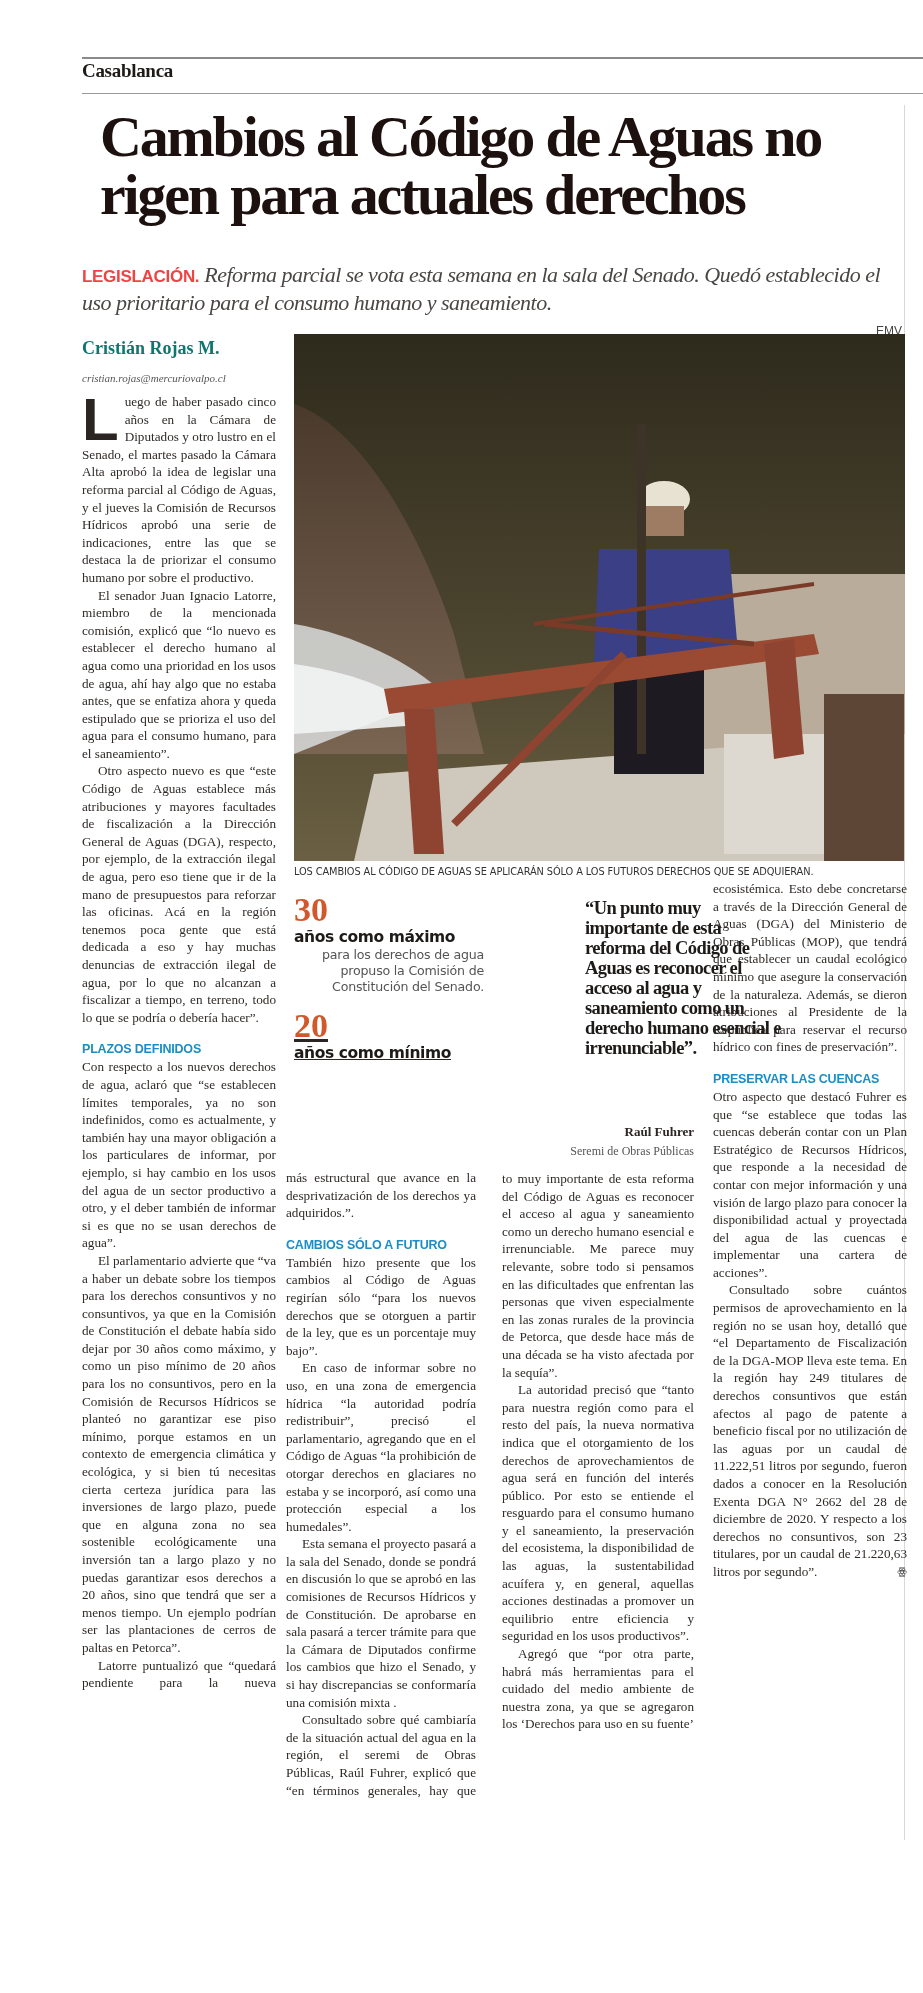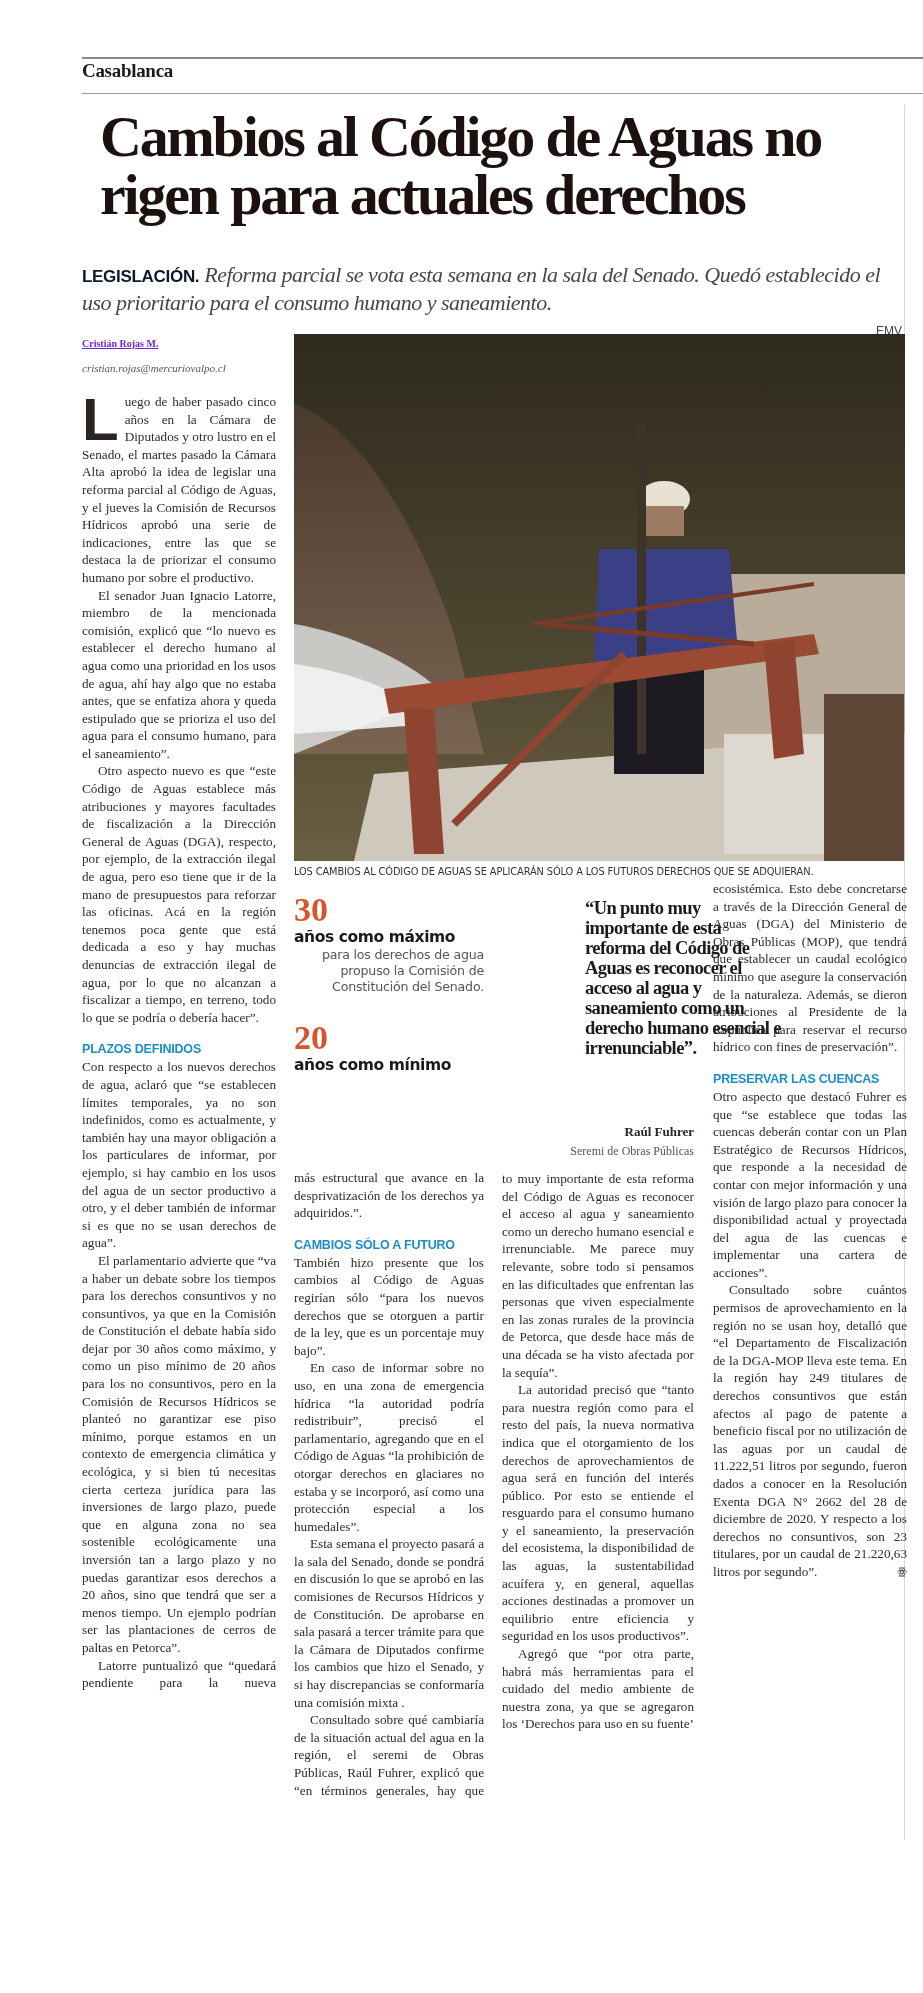--- a/index.html
+++ b/index.html
@@ -8,47 +8,47 @@
 
   .page { position: absolute; left: 82px; top: 0; width: 823px; height: 1993px; }
   .rule-top { position: absolute; left: 0; right: -18px; top: 57px; border-top: 2px solid #8a8a8a; }
   .rule-bottom { position: absolute; left: 0; right: -18px; top: 93px; border-top: 1.5px solid #9a9a9a; }
   .section-label { position: absolute; left: 0; top: 60px; font-family: "Liberation Serif", serif; font-weight: bold; font-size: 19px; color: #1d1a18; letter-spacing: -0.3px; }
   .right-edge { position: absolute; left: 822px; top: 105px; width: 1px; height: 1735px; background: #d8d8d8; }
 
   .headline { position: absolute; left: -2px; top: 108px; width: 830px; font-family: "Liberation Serif", serif; font-weight: bold; font-size: 58px; line-height: 58px; color: #1d1110; letter-spacing: -2.2px; margin-left: 20px; }
 
   .deck { position: absolute; left: 0; top: 262px; width: 820px; font-family: "Liberation Serif", serif; font-style: italic; font-size: 22px; line-height: 26px; color: #4a4644; letter-spacing: -0.5px; }
-  .deck .kicker { font-family: "Liberation Sans", sans-serif; font-style: normal; font-weight: bold; color: #0f172a; font-size: 17px; letter-spacing: -0.3px; }
+  .deck .kicker { font-family: "Liberation Sans", sans-serif; font-style: normal; font-weight: bold; color: #ef4444; font-size: 17px; letter-spacing: -0.3px; }
 
   .author { position: absolute; left: 0; top: 338px; width: 200px; }
-  .author-name { font-family: "Liberation Serif", serif; font-weight: bold; font-size: 10px; color: #6d28d9; text-decoration: underline; }
+  .author-name { font-family: "Liberation Serif", serif; font-weight: bold; font-size: 18px; color: #0f766e; }
   .author-email { font-family: "Liberation Serif", serif; font-style: italic; font-size: 11px; color: #555; margin-top: 13px; }
 
   .photo-credit { position: absolute; left: 794px; top: 324px; font-family: "Liberation Sans", sans-serif; font-size: 12px; color: #444; }
   .photo { position: absolute; left: 212px; top: 334px; width: 611px; height: 527px; overflow: hidden; background: #3c3026; }
   .photo svg { width: 100%; height: 100%; display: block; }
   .caption { position: absolute; left: 212px; top: 866px; width: 620px; font-family: "DejaVu Sans", sans-serif; font-size: 9.8px; color: #333; letter-spacing: -0.1px; white-space: nowrap; }
 
   .col { position: absolute; font-family: "Liberation Serif", serif; font-size: 13.2px; line-height: 17.6px; color: #2f2a27; text-align: justify; hyphens: manual; }
   .col p { text-indent: 16px; }
   .col p.noindent { text-indent: 0; }
   .col1 { left: 0; top: 393px; width: 194px; }
-  .col2 { left: 212px; top: 1169px; width: 190px; }
+  .col2 { left: 204px; top: 1169px; width: 190px; }
   .col3 { left: 420px; top: 1170px; width: 192px; }
   .col4 { left: 631px; top: 880px; width: 194px; }
 
   .dropcap { float: left; font-family: "Liberation Sans", sans-serif; font-weight: bold; font-size: 60px; line-height: 50px; margin: 2px 6px 0 0; color: #2a2522; }
   .subhead { font-family: "Liberation Sans", sans-serif; font-weight: bold; font-size: 12.5px; color: #1c8dc6; margin-top: 15px; line-height: 17px; text-indent: 0; letter-spacing: -0.2px; }
 
   .stats { position: absolute; left: 212px; top: 893px; width: 190px; }
   .stat-num { font-family: "Liberation Serif", serif; font-weight: bold; font-size: 34px; line-height: 34px; color: #d2572a; }
   .stat-label { font-family: "DejaVu Sans", sans-serif; font-weight: bold; font-size: 15.5px; color: #1d1a18; line-height: 20px; letter-spacing: -0.4px; }
   .stat-desc { font-family: "DejaVu Sans", sans-serif; font-size: 12.6px; color: #555; line-height: 16px; letter-spacing: -0.2px; text-align: right; }
-  .stat2 { margin-top: 26px; }
+  .stat2 { margin-top: 14px; text-decoration: underline; }
 
   .pullquote { position: absolute; left: 503px; top: 898px; width: 200px; font-family: "Liberation Serif", serif; font-weight: bold; font-size: 18.5px; line-height: 20px; color: #1d1a18; letter-spacing: -0.6px; }
   .pq-attrib { position: absolute; left: 420px; top: 1124px; width: 192px; text-align: right; font-family: "Liberation Serif", serif; }
   .pq-name { font-weight: bold; font-size: 13px; color: #2a2522; }
   .pq-role { font-size: 12px; color: #555; margin-top: 4px; }
 
   .end-mark { float: right; font-family: "DejaVu Sans", sans-serif; font-size: 11px; color: #555; }
 </style>
 </head>
 <body>

